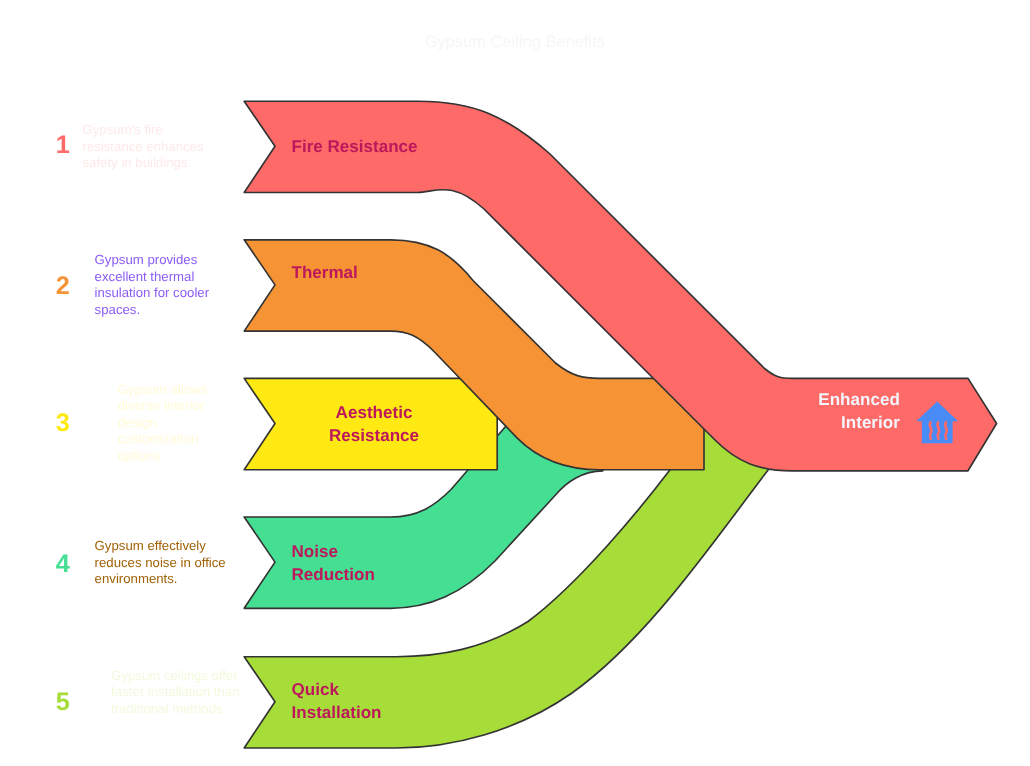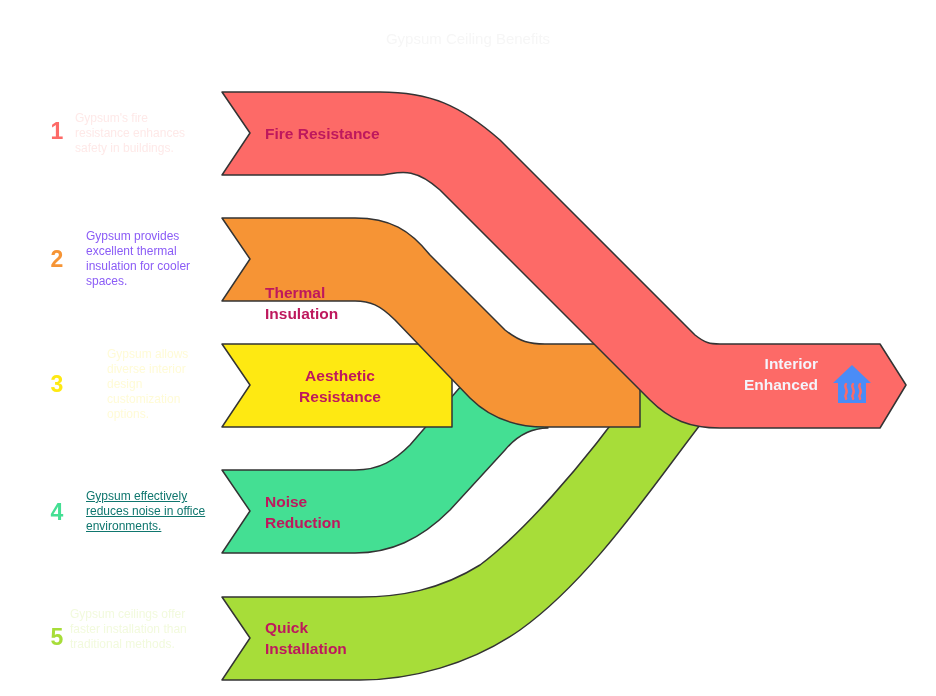--- a/index.html
+++ b/index.html
@@ -93,48 +93,47 @@
   <div class="num" style="left: 42px; top: 118px; color: rgb(253, 106, 103);">1</div>
   <div class="desc" style="left: 75px; top: 111px; color: rgb(254, 233, 232);">Gypsum's fire resistance enhances safety in buildings.</div>
 
   <div class="num" style="left: 42px; top: 246px; color: rgb(246, 148, 53);">2</div>
   <div class="desc" style="left: 86px; top: 229px; width: 125px; color: #8b5cf6;">Gypsum provides excellent thermal insulation for cooler spaces.</div>
 
   <div class="num" style="left: 42px; top: 371px; color: rgb(254, 233, 18);">3</div>
   <div class="desc" style="left: 107px; top: 347px; width: 95px; color: rgb(255, 251, 214);">Gypsum allows diverse interior design customization options.</div>
 
   <div class="num" style="left: 42px; top: 499px; color: rgb(68, 223, 147);">4</div>
-  <div class="desc" style="left: 86px; top: 489px; width: 128px; color: #0f766e; text-decoration: underline;">Gypsum effectively reduces noise in office environments.</div>
+  <div class="desc" style="left: 86px; top: 489px; width: 128px; color: #a16207;">Gypsum effectively reduces noise in office environments.</div>
 
   <div class="num" style="left: 42px; top: 624px; color: rgb(167, 221, 57);">5</div>
-  <div class="desc" style="left: 70px; top: 607px; width: 125px; color: rgb(242, 250, 221);">Gypsum ceilings offer faster installation than traditional methods.</div>
+  <div class="desc" style="left: 101px; top: 607px; width: 125px; color: rgb(242, 250, 221);">Gypsum ceilings offer faster installation than traditional methods.</div>
 
   <div class="label" style="top:123px;">
     <span>Fire Resistance</span>
   </div>
-  <div class="label" style="top:238px;margin-top:44px;">
+  <div class="label" style="top:238px;">
     <div>Thermal</div>
-    <div>Insulation</div>
   </div>
   <div class="label" style="top:365px;text-align:center;">
     <div>Aesthetic</div>
     <div>Resistance</div>
   </div>
   <div class="label" style="top:491px;">
     <div>Noise</div>
     <div>Reduction</div>
   </div>
   <div class="label" style="top:617px;">
     <div>Quick</div>
     <div>Installation</div>
   </div>
 
   <div class="outcome-label">
+    <div>Enhanced</div>
     <div>Interior</div>
-    <div>Enhanced</div>
   </div>
   <svg class="outcome-icon" viewBox="0 0 44 46">
     <path id="house-shape" d="M22,3 L41,21 L36,21 L36,41 L8,41 L8,21 L3,21 Z" fill="#4a8cf7"></path>
     <path d="M16,22 C13,25 19,28 16,32 C14,35 17,36 16,37" fill="none" stroke="#fd6a67" stroke-width="2.4" stroke-linecap="round"></path>
     <path d="M23,22 C20,25 26,28 23,32 C21,35 24,36 23,37" fill="none" stroke="#fd6a67" stroke-width="2.4" stroke-linecap="round"></path>
     <path d="M30,22 C27,25 33,28 30,32 C28,35 31,36 30,37" fill="none" stroke="#fd6a67" stroke-width="2.4" stroke-linecap="round"></path>
   </svg>
 </div>
 
 </body></html>

